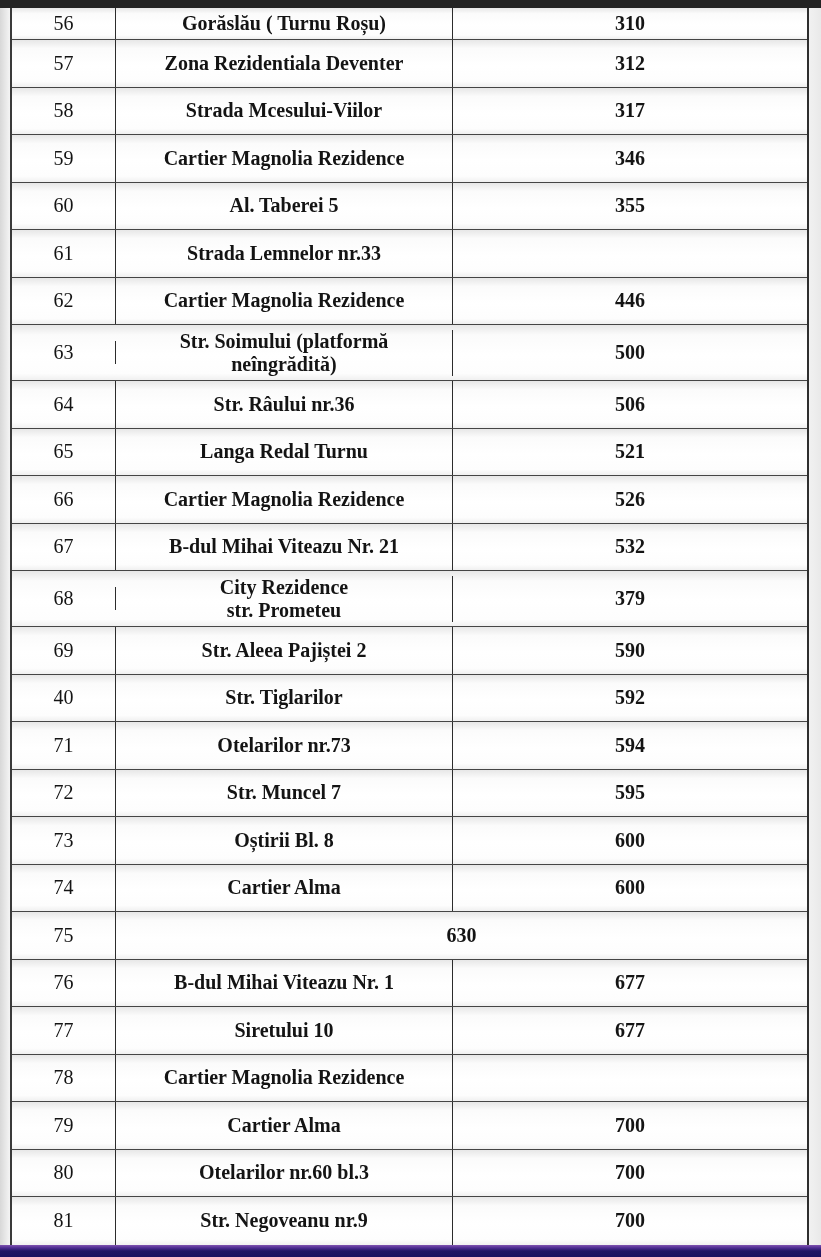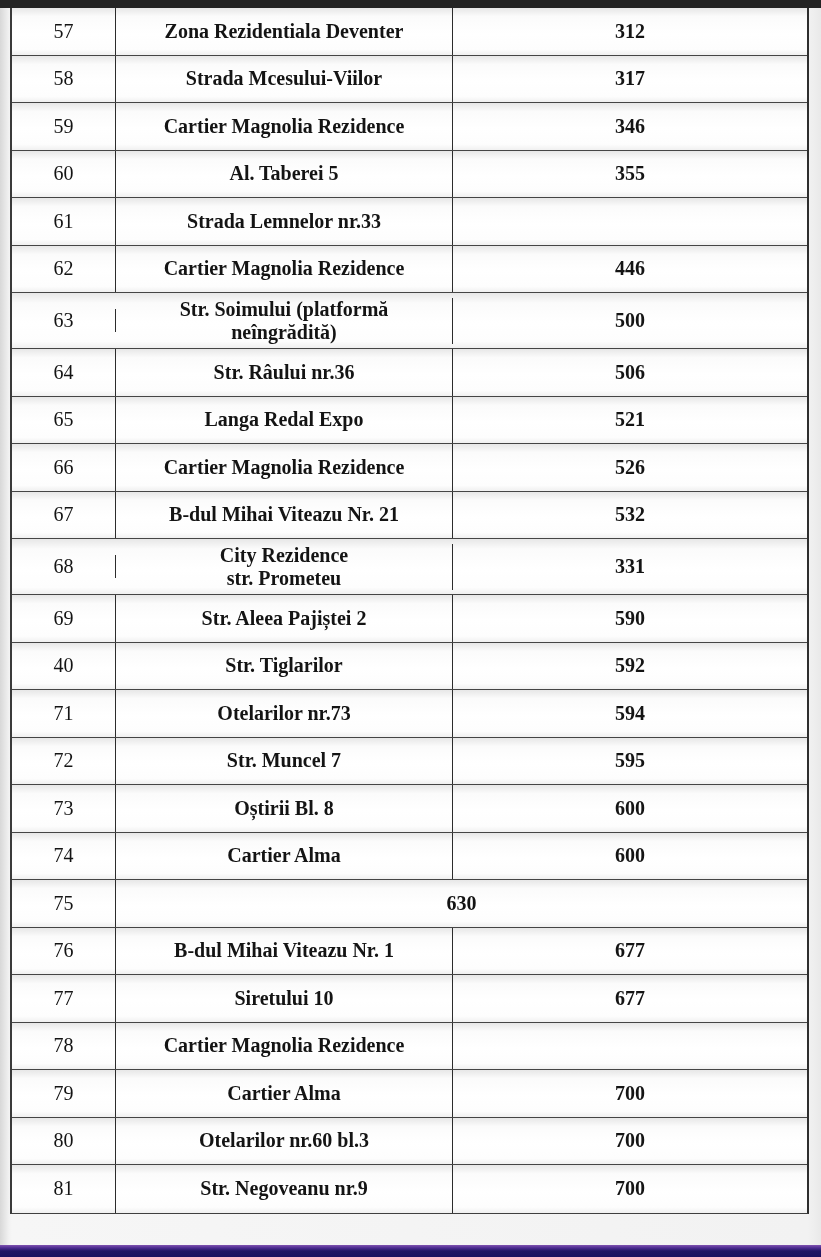--- a/index.html
+++ b/index.html
@@ -82,20 +82,27 @@
   }
   .loc-line { display: block; }
 </style>
 </head>
 <body>
 
 <div class="page">
   <div class="top-bar"></div>
 
   <div class="doc-table" id="doc-table">
+  <div class="t-row partial">
+    <div class="cell cell-index">56</div>
+    <div class="cell cell-location">
+          <span class="loc-line">Gorăslău ( Turnu Roșu)</span>
+        </div>
+    <div class="cell cell-value">310</div>
+  </div>
 
   <div class="t-row">
     <div class="cell cell-index">57</div>
     <div class="cell cell-location">
           <span class="loc-line">Zona Rezidentiala Deventer</span>
         </div>
     <div class="cell cell-value">312</div>
   </div>
 
   <div class="t-row">
@@ -150,21 +157,21 @@
     <div class="cell cell-index">64</div>
     <div class="cell cell-location">
           <span class="loc-line">Str. Râului nr.36</span>
         </div>
     <div class="cell cell-value">506</div>
   </div>
 
   <div class="t-row">
     <div class="cell cell-index">65</div>
     <div class="cell cell-location">
-          <span class="loc-line">Langa Redal Expo</span>
+          <span class="loc-line">Langa Redal Turnu</span>
         </div>
     <div class="cell cell-value">521</div>
   </div>
 
   <div class="t-row">
     <div class="cell cell-index">66</div>
     <div class="cell cell-location">
           <span class="loc-line">Cartier Magnolia Rezidence</span>
         </div>
     <div class="cell cell-value">526</div>
@@ -177,21 +184,21 @@
         </div>
     <div class="cell cell-value">532</div>
   </div>
 
   <div class="t-row tall">
     <div class="cell cell-index">68</div>
     <div class="cell cell-location">
           <span class="loc-line">City Rezidence</span>
           <span class="loc-line">str. Prometeu</span>
         </div>
-    <div class="cell cell-value">331</div>
+    <div class="cell cell-value">379</div>
   </div>
 
   <div class="t-row">
     <div class="cell cell-index">69</div>
     <div class="cell cell-location">
           <span class="loc-line">Str. Aleea Pajiștei 2</span>
         </div>
     <div class="cell cell-value">590</div>
   </div>
 

